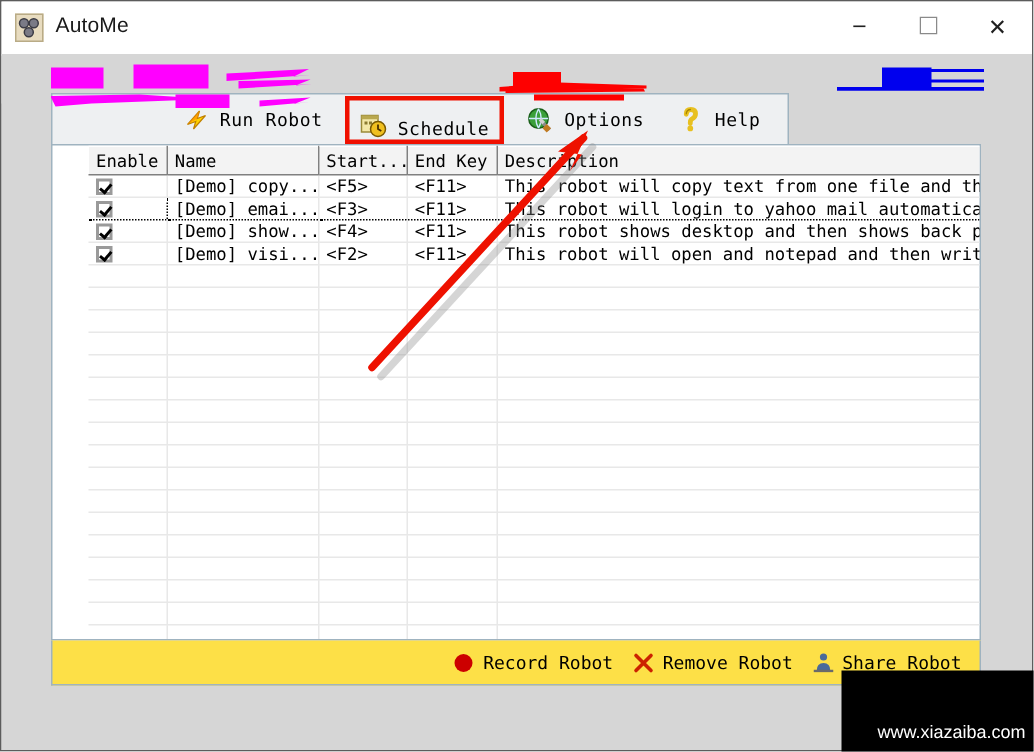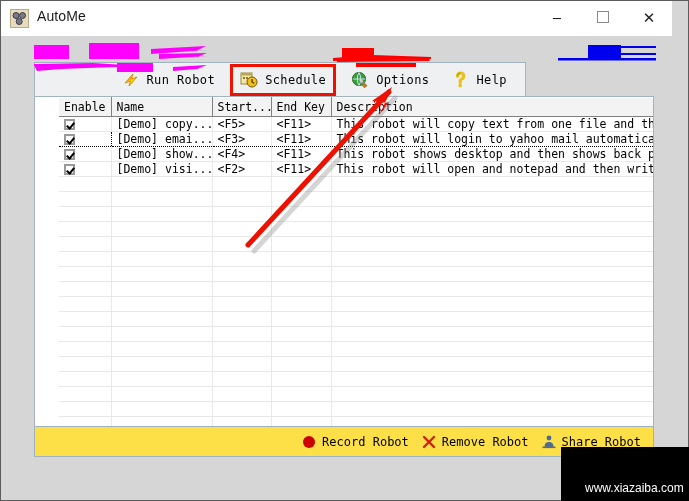--- a/index.html
+++ b/index.html
@@ -14,21 +14,21 @@
   
   #window{
     position:absolute;left:0;top:0;width:689px;height:501px;
     box-sizing:border-box;
     border:1px solid #5c5c5c;
     background:#d6d6d6;
   }
 
   
   #titlebar{
-    position:absolute;left:0;top:0;right:16px;height:35px;
+    position:absolute;left:0;top:0;right:0;height:35px;
     background:#ffffff;
     border-bottom:1px solid #dcdcdc;
   }
   #app-icon{
     position:absolute;left:9px;top:8px;width:19px;height:19px;
     background:#e8dcc0;border:1px solid #b9ab86;
     box-sizing:border-box;
   }
   #app-icon svg{display:block;}
   #title-text{
@@ -78,20 +78,21 @@
     white-space:nowrap;
   }
   .tb-item .ic{width:18px;height:18px;margin-right:7px;flex:0 0 18px;}
   .tb-item .lbl{letter-spacing:.4px;}
   #tb-schedule{
     outline:3px solid #f01000;
     outline-offset:0px;
     margin-right:14px;
     padding:0 7px;
     height:26px;
+    align-items:flex-end;
   }
 
   
   #listwrap{
     position:absolute;left:33px;top:95px;width:620px;height:331px;
     background:#ffffff;
     border:1px solid #9fb3c0;
     box-sizing:border-box;
     overflow:hidden;
     padding-left:24px;

